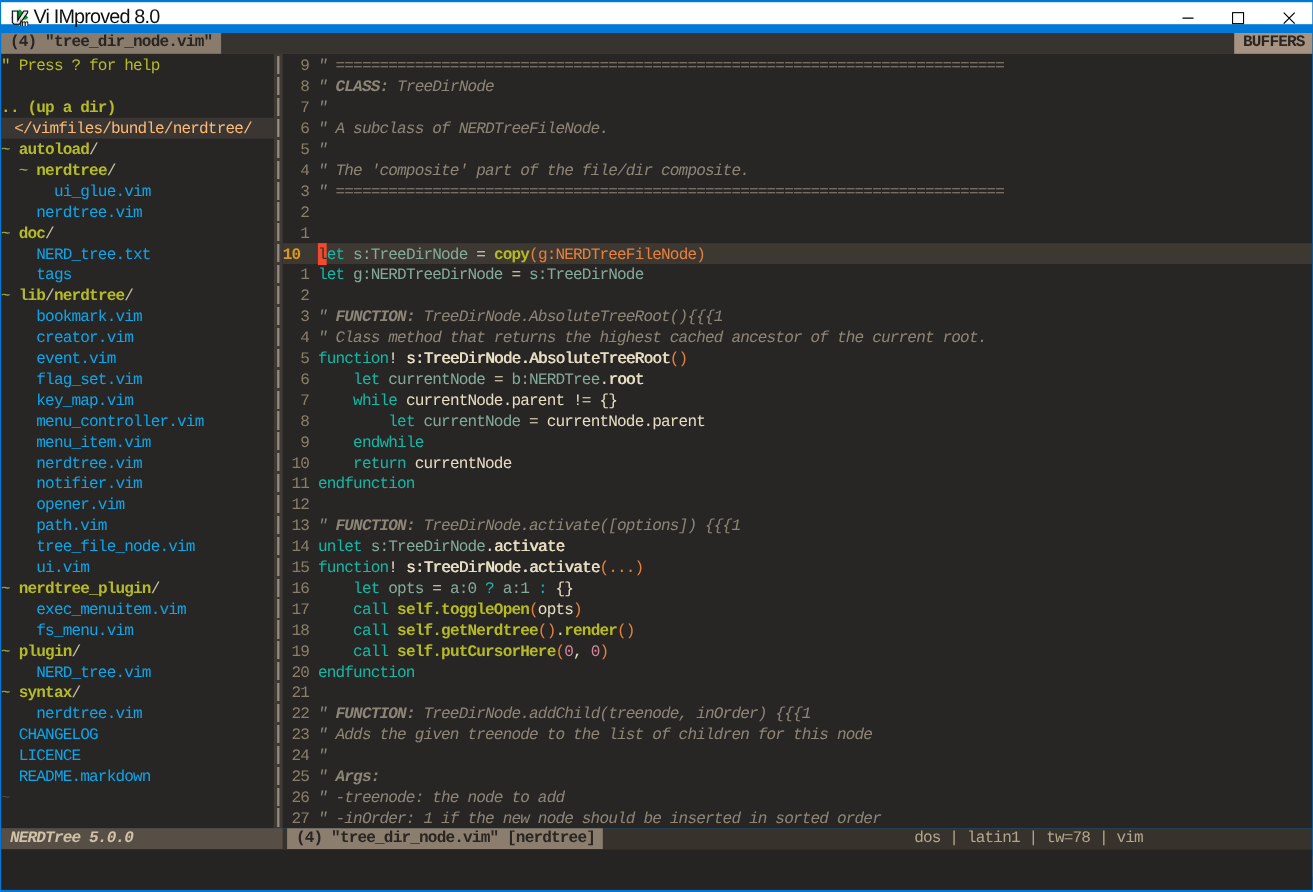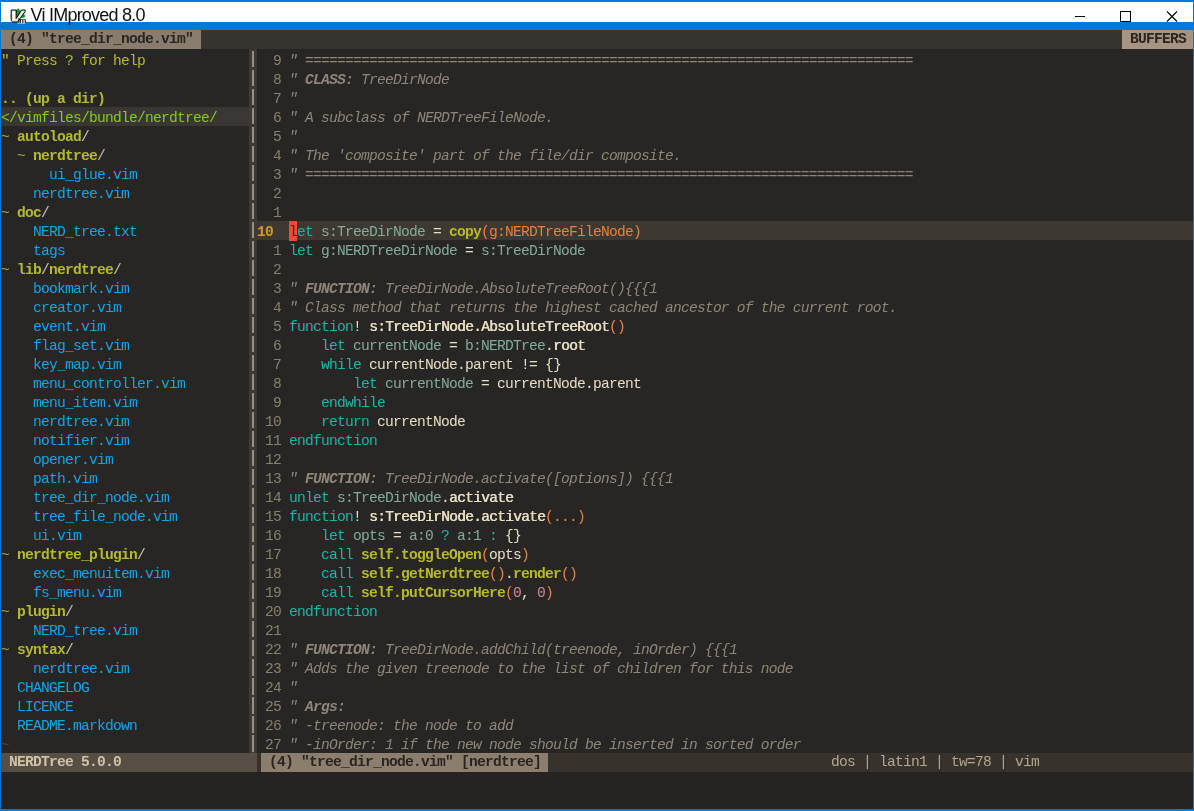--- a/index.html
+++ b/index.html
@@ -35,25 +35,25 @@
 .wb { color:#e6dcc1; text-shadow:0.6px 0 currentColor; }
 .g { color:#b6ba25; font-weight:bold; }
 .o { color:#e6813c; }
 .p { color:#d3869b; }
 .cur { background:#f4492e; color:#27332e; padding:3px 0 1px; }
 .hl { color:#b4ba28; }
 .dir { color:#b4ba28; font-weight:bold; }
 .tl { color:#a3a847; }
 .sl { color:#c9c0a8; }
 .fl { color:#0ea5e9; }
-.root { color:#84cc16; }
+.root { color:#fdba74;padding-left:12px; }
 .nt { color:#4e463e; }
 .status { left:1px; top:753px; width:1192px; height:19px; background:#37322c; white-space:pre; }
 .stnerd { position:absolute; left:0; top:0; width:256px; height:19px; background:#574e45;
-  color:#d0c2a8; font-weight:bold; white-space:pre; }
+  color:#d0c2a8; font-weight:bold; white-space:pre;font-style:italic; }
 .stseg1 { position:absolute; left:260px; top:0; width:287px; height:19px; background:#8c7e6e;
   color:#2a2521; font-weight:bold; white-space:pre; }
 .stright { position:absolute; right:146px; top:0; height:19px; color:#b3a68f; white-space:pre; }
 .stseg2 { position:absolute; left:1050px; top:0; width:142px; height:19px; background:#8c7e6e;
   color:#2a2521; font-weight:bold; white-space:pre;margin-top:25px; }
 .cmd { left:1px; top:772px; width:1192px; height:37px; background:#262423; }
 </style></head>
 <body>
 <div class="abs title">
   <svg class="icon" width="16" height="16" viewBox="0 0 16 16">
@@ -96,21 +96,20 @@
 <div class="row"><span class="fl">    creator.vim</span></div>
 <div class="row"><span class="fl">    event.vim</span></div>
 <div class="row"><span class="fl">    flag_set.vim</span></div>
 <div class="row"><span class="fl">    key_map.vim</span></div>
 <div class="row"><span class="fl">    menu_controller.vim</span></div>
 <div class="row"><span class="fl">    menu_item.vim</span></div>
 <div class="row"><span class="fl">    nerdtree.vim</span></div>
 <div class="row"><span class="fl">    notifier.vim</span></div>
 <div class="row"><span class="fl">    opener.vim</span></div>
 <div class="row"><span class="fl">    path.vim</span></div>
-<div class="row"><span class="fl">    tree_dir_node.vim</span></div>
 <div class="row"><span class="fl">    tree_file_node.vim</span></div>
 <div class="row"><span class="fl">    ui.vim</span></div>
 <div class="row"><span class="tl">~ </span><span class="dir">nerdtree_plugin</span><span class="sl">/</span></div>
 <div class="row"><span class="fl">    exec_menuitem.vim</span></div>
 <div class="row"><span class="fl">    fs_menu.vim</span></div>
 <div class="row"><span class="tl">~ </span><span class="dir">plugin</span><span class="sl">/</span></div>
 <div class="row"><span class="fl">    NERD_tree.vim</span></div>
 <div class="row"><span class="tl">~ </span><span class="dir">syntax</span><span class="sl">/</span></div>
 <div class="row"><span class="fl">    nerdtree.vim</span></div>
 <div class="row"><span class="fl">  CHANGELOG</span></div>

